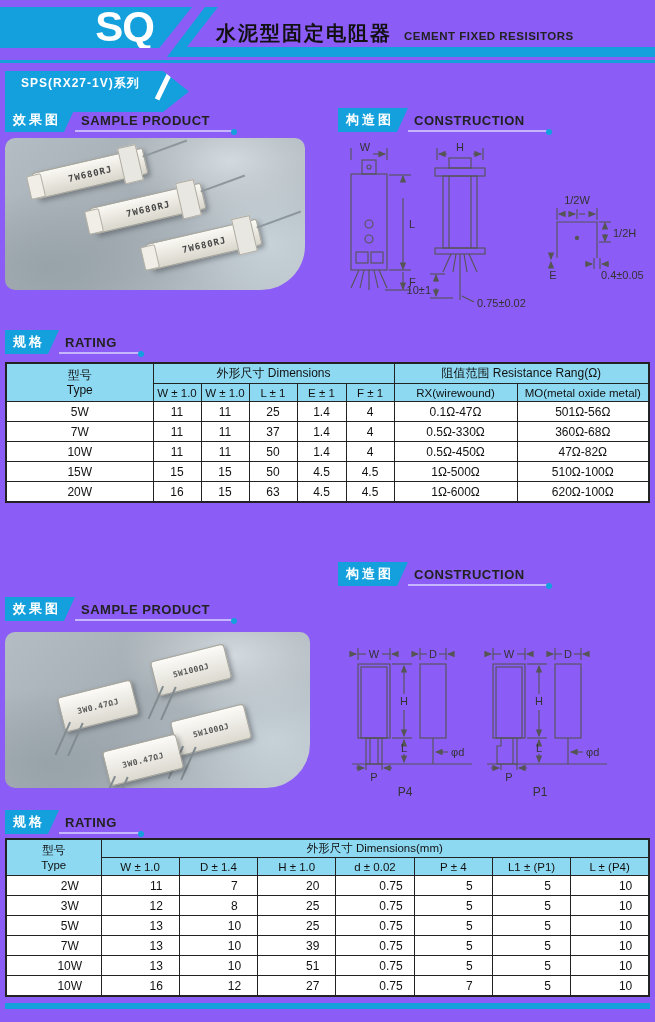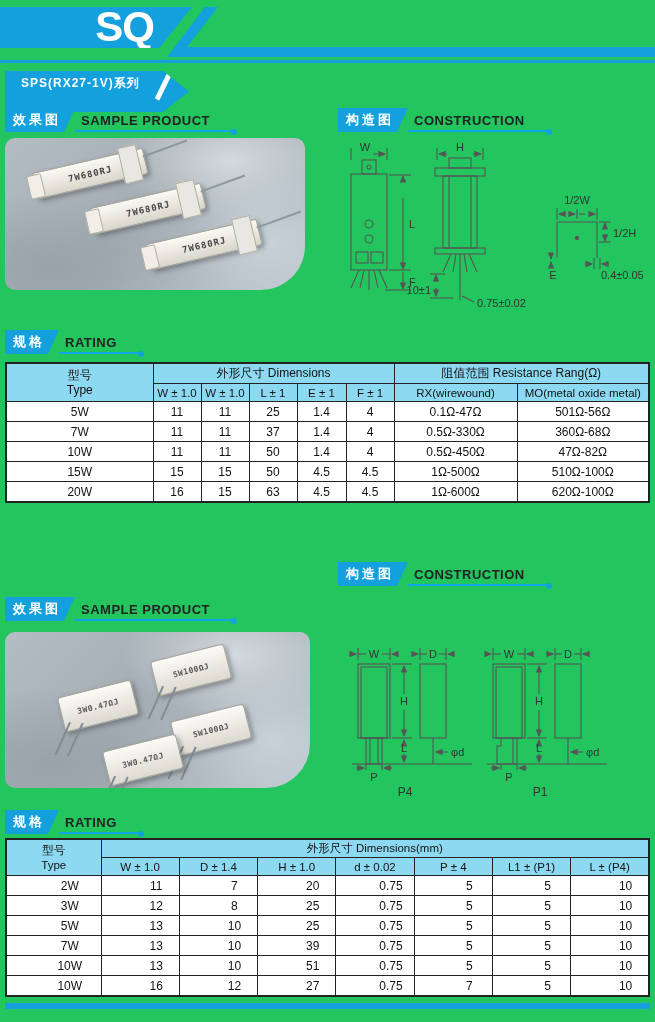--- a/index.html
+++ b/index.html
@@ -1,16 +1,16 @@
 <!DOCTYPE html>
 <html><head>
 <meta charset="utf-8">
 <style>
   html,body{margin:0;padding:0;background:#fff;}
-  .page{position:relative;width:655px;height:1022px;background:#22c55e;overflow:hidden;
+  .page{position:relative;width:655px;height:1022px;background:#8b5cf6;overflow:hidden;
         font-family:"Liberation Sans",sans-serif;color:#111;}
 
   
   .hdr-block{position:absolute;left:0;top:7px;width:192px;height:41px;background:#14a0dc;
              clip-path:polygon(0 0,100% 0,83% 100%,0 100%);}
   .hdr-logo{position:absolute;right:38px;top:-3px;font-size:42px;font-weight:bold;color:#fff;
             letter-spacing:-1px;line-height:46px;}
   .hdr-band{position:absolute;left:0;top:7px;width:655px;height:50px;background:#14a0dc;
             clip-path:polygon(205px 0,218px 0,187px 40px,655px 40px,655px 50px,167px 50px);}
   .hdr-line{position:absolute;left:0;top:60px;width:655px;height:3px;background:#14a0dc;}
@@ -26,21 +26,21 @@
   .b-sps::after{right:22px;}
   .b-sqm{left:5px;top:562px;width:160px;clip-path:polygon(0 0,134px 0,160px 50%,134px 100%,0 100%);}
   .b-sqm::after{right:20px;}
 
   
   .seclabel{position:absolute;display:flex;align-items:stretch;}
   .lbl-box{display:inline-block;background:#14a0dc;color:#fff;font-size:13px;font-weight:bold;
            letter-spacing:3px;padding:3px 14px 3px 8px;
            clip-path:polygon(0 0,100% 0,calc(100% - 11px) 100%,0 100%);}
   .lbl-en{font-size:13px;font-weight:bold;color:#222;letter-spacing:.5px;
-          padding:5px 24px 2px 6px;border-bottom:2px solid #0ea5e9;}
+          padding:5px 24px 2px 6px;border-bottom:2px solid #c4b5fd;}
   .lbl-dot{position:absolute;right:-3px;bottom:-3px;width:6px;height:6px;border-radius:50%;background:#14a0dc;}
 
   
   .photo{position:absolute;border-radius:10px 10px 44px 10px;overflow:hidden;
      background:
        radial-gradient(ellipse 160px 90px at 75% 15%,#d3dadf 0%,rgba(211,218,223,0) 70%),
        radial-gradient(ellipse 200px 110px at 15% 85%,#98a2a9 0%,rgba(152,162,169,0) 70%),
        radial-gradient(ellipse 150px 120px at 88% 70%,#c7d1d8 0%,rgba(199,209,216,0) 60%),
        linear-gradient(135deg,#b4bdc3 0%,#a4adb3 45%,#bcc6cc 100%);}
   .p1{left:5px;top:138px;width:300px;height:152px;}
@@ -93,20 +93,24 @@
 </head>
 <body>
 
 <div class="page">
 
   <div class="hdr-block">
     <span class="hdr-logo">SQ</span>
   </div>
   <div class="hdr-band"></div>
   <div class="hdr-line"></div>
+  <div class="hdr-title">
+    <span class="t-cn">水泥型固定电阻器</span>
+    <span class="t-en">CEMENT FIXED RESISITORS</span>
+  </div>
 
   <div class="badge b-sps">
     <span>SPS(RX27-1V)系列</span>
   </div>
 
   <div class="seclabel" style="left:5px;top:108px;">
     <span class="lbl-box">效果图</span>
     <span class="lbl-en">SAMPLE PRODUCT</span>
     <span class="lbl-dot"></span>
   </div>

